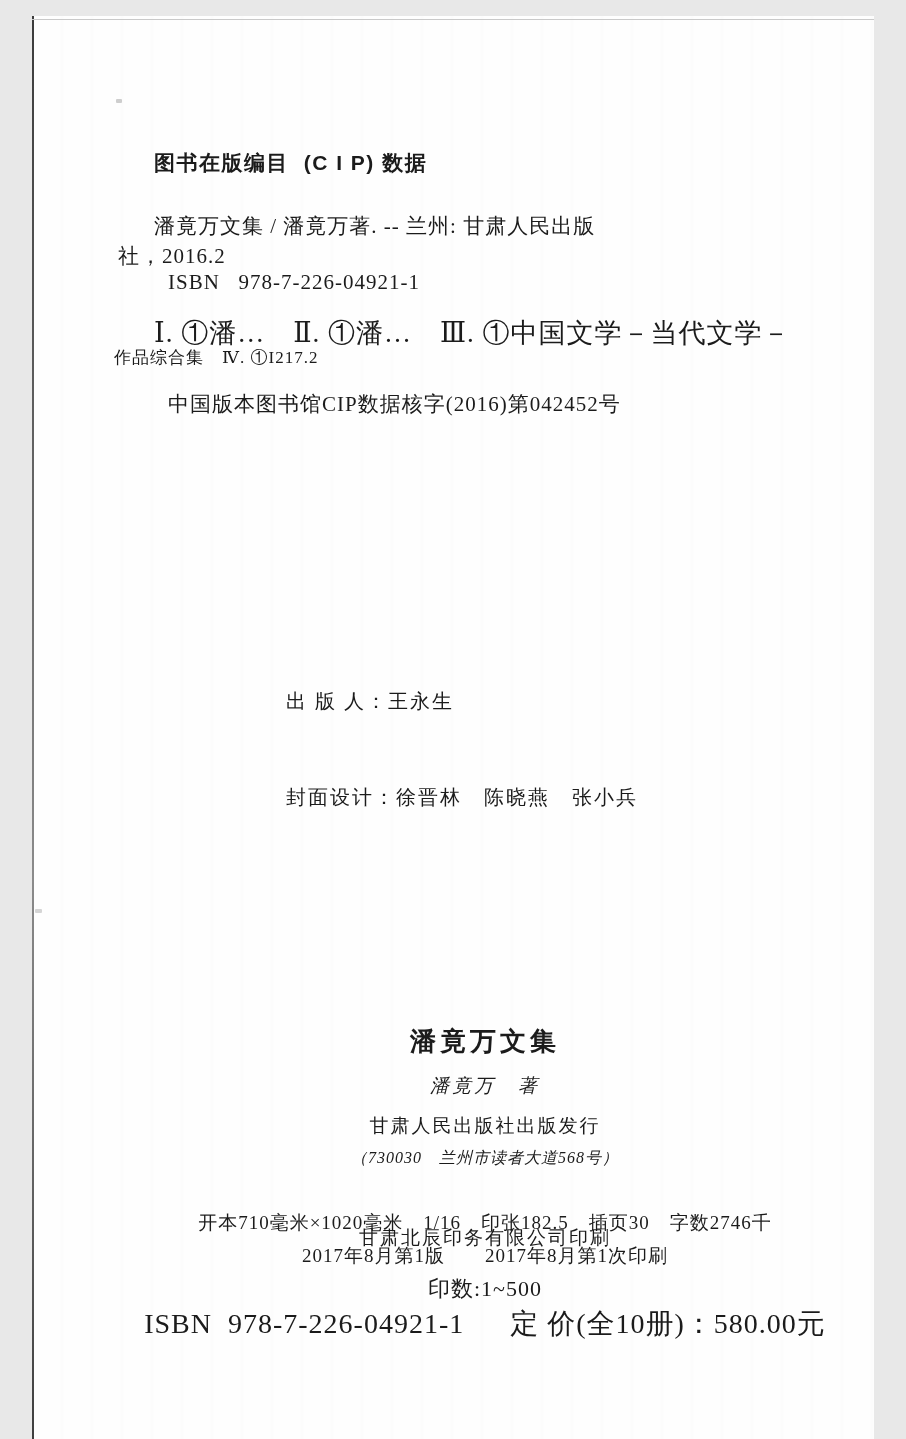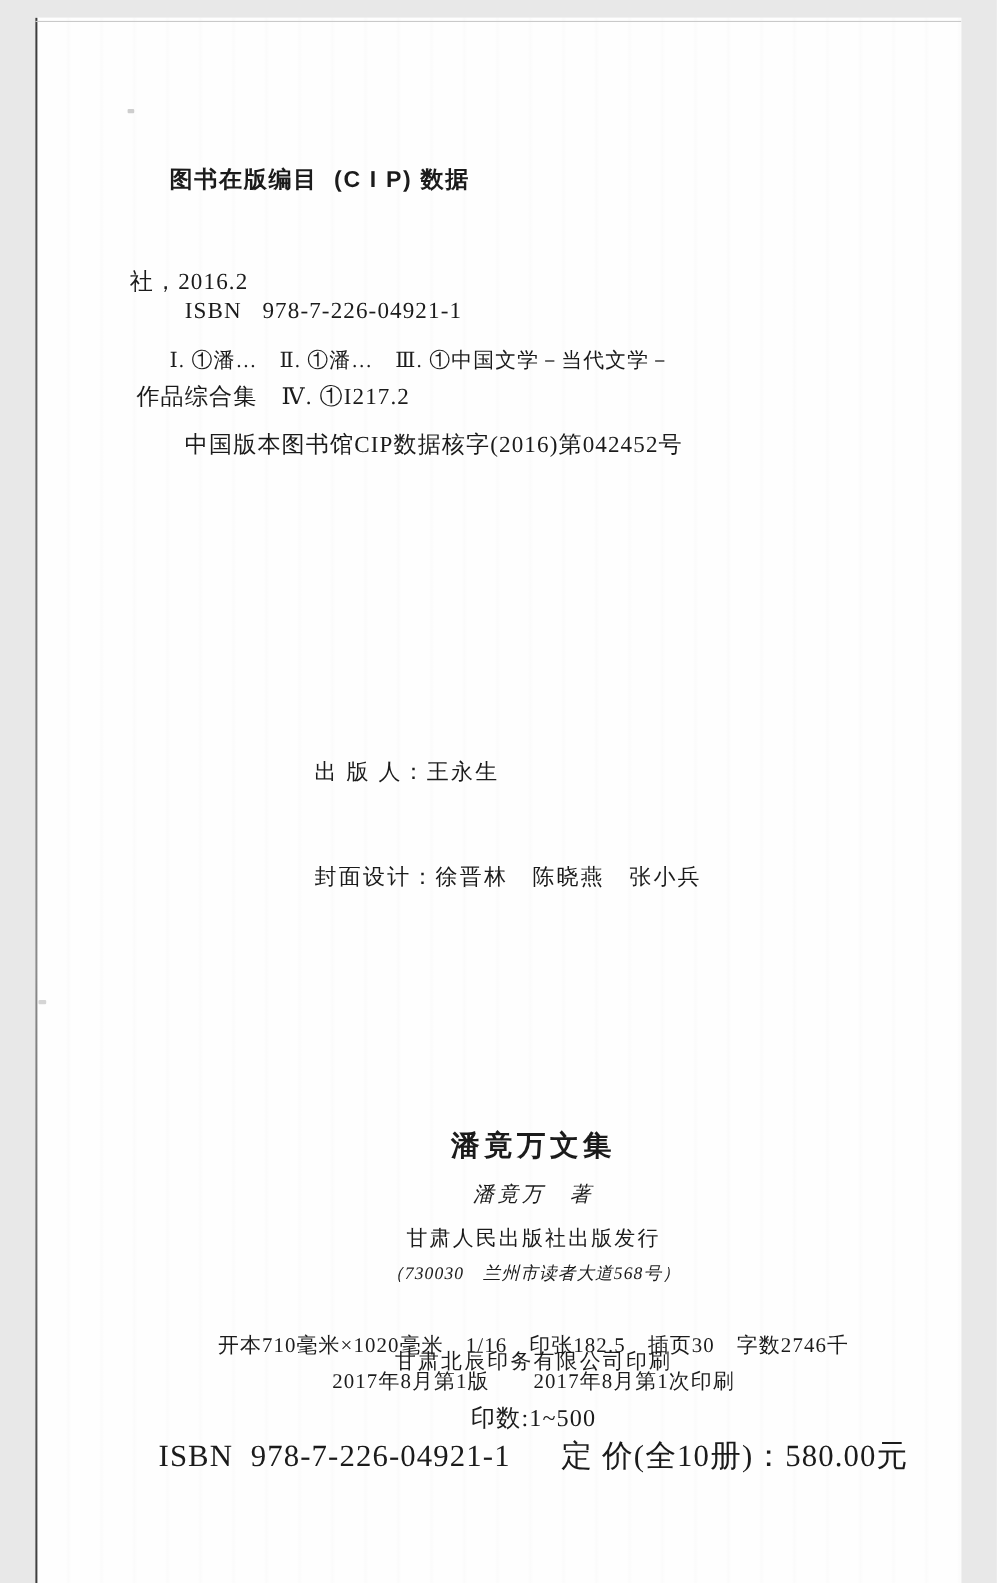--- a/index.html
+++ b/index.html
@@ -43,22 +43,22 @@
   .cip-heading {
     left: 122px; top: 133px;
     font-family: "Liberation Sans", "DejaVu Sans", sans-serif;
     font-weight: bold;
     font-size: 21px;
     letter-spacing: 1.5px;
   }
   .cip-entry-1 { left: 122px; top: 196px; font-size: 21px; letter-spacing: 1px; }
   .cip-entry-2 { left: 86px;  top: 226px; font-size: 21px; letter-spacing: 1px; }
   .cip-isbn    { left: 136px; top: 254px; font-size: 21px; letter-spacing: 1px; }
-  .cip-class-1 { left: 122px; top: 299px; font-size: 19px; letter-spacing: 1px; }
-  .cip-class-2 { left: 92px;  top: 330px; font-size: 21px; letter-spacing: 1px; }
+  .cip-class-1 { left: 122px; top: 299px; font-size: 27px; letter-spacing: 1px; }
+  .cip-class-2 { left: 82px;  top: 330px; font-size: 17px; letter-spacing: 1px; }
   .cip-number  { left: 136px; top: 374px; font-size: 21px; letter-spacing: 1px; font-family: Liberation Serif, serif; }
 
   
   .staff-row { position: absolute; left: 254px; font-size: 20px; letter-spacing: 2px; white-space: pre; }
   .staff-row-1 { top: 672px; }
   .staff-row-2 { top: 720px; }
   .staff-row-3 { top: 768px; }
 
   
   .center { left: 0; width: 906px; text-align: center; }
@@ -83,20 +83,21 @@
 <body>
 
 <div class="page">
 
   <div class="left-edge"></div>
   <div class="top-edge"></div>
   <div class="speck speck-1"></div>
   <div class="speck speck-2"></div>
 
   <div class="abs cip-heading">图书在版编目  (C I P) 数据</div>
+  <div class="abs cip-entry-1">潘竟万文集 / 潘竟万著. -- 兰州: 甘肃人民出版</div>
   <div class="abs cip-entry-2">社，2016.2</div>
   <div class="abs cip-isbn">ISBN   978-7-226-04921-1</div>
   <div class="abs cip-class-1">Ⅰ. ①潘…　Ⅱ. ①潘…　Ⅲ. ①中国文学－当代文学－</div>
   <div class="abs cip-class-2">作品综合集　Ⅳ. ①I217.2</div>
   <div class="abs cip-number">中国版本图书馆CIP数据核字(2016)第042452号</div>
 
   <div class="staff-row staff-row-1"><span>出 版 人：</span><span>王永生</span></div>
   <div class="staff-row staff-row-3"><span>封面设计：</span><span>徐晋林　陈晓燕　张小兵</span></div>
 
   <div class="abs center colo-title">潘竟万文集</div>

